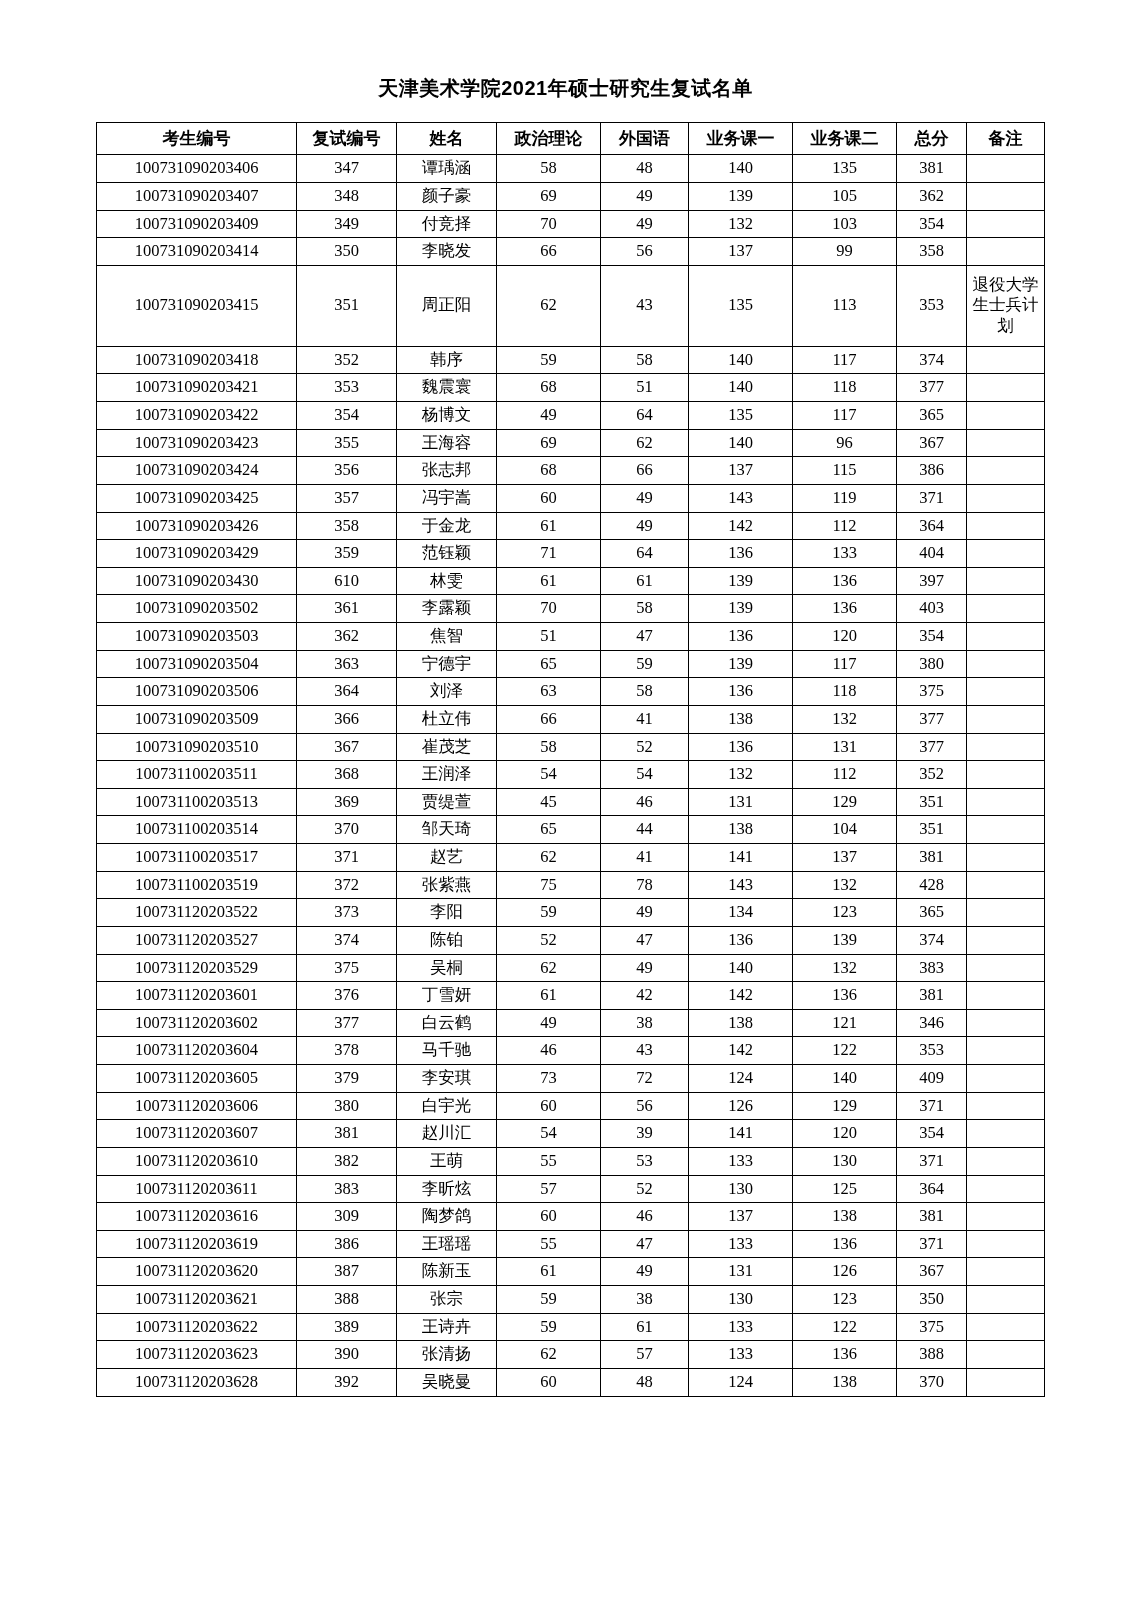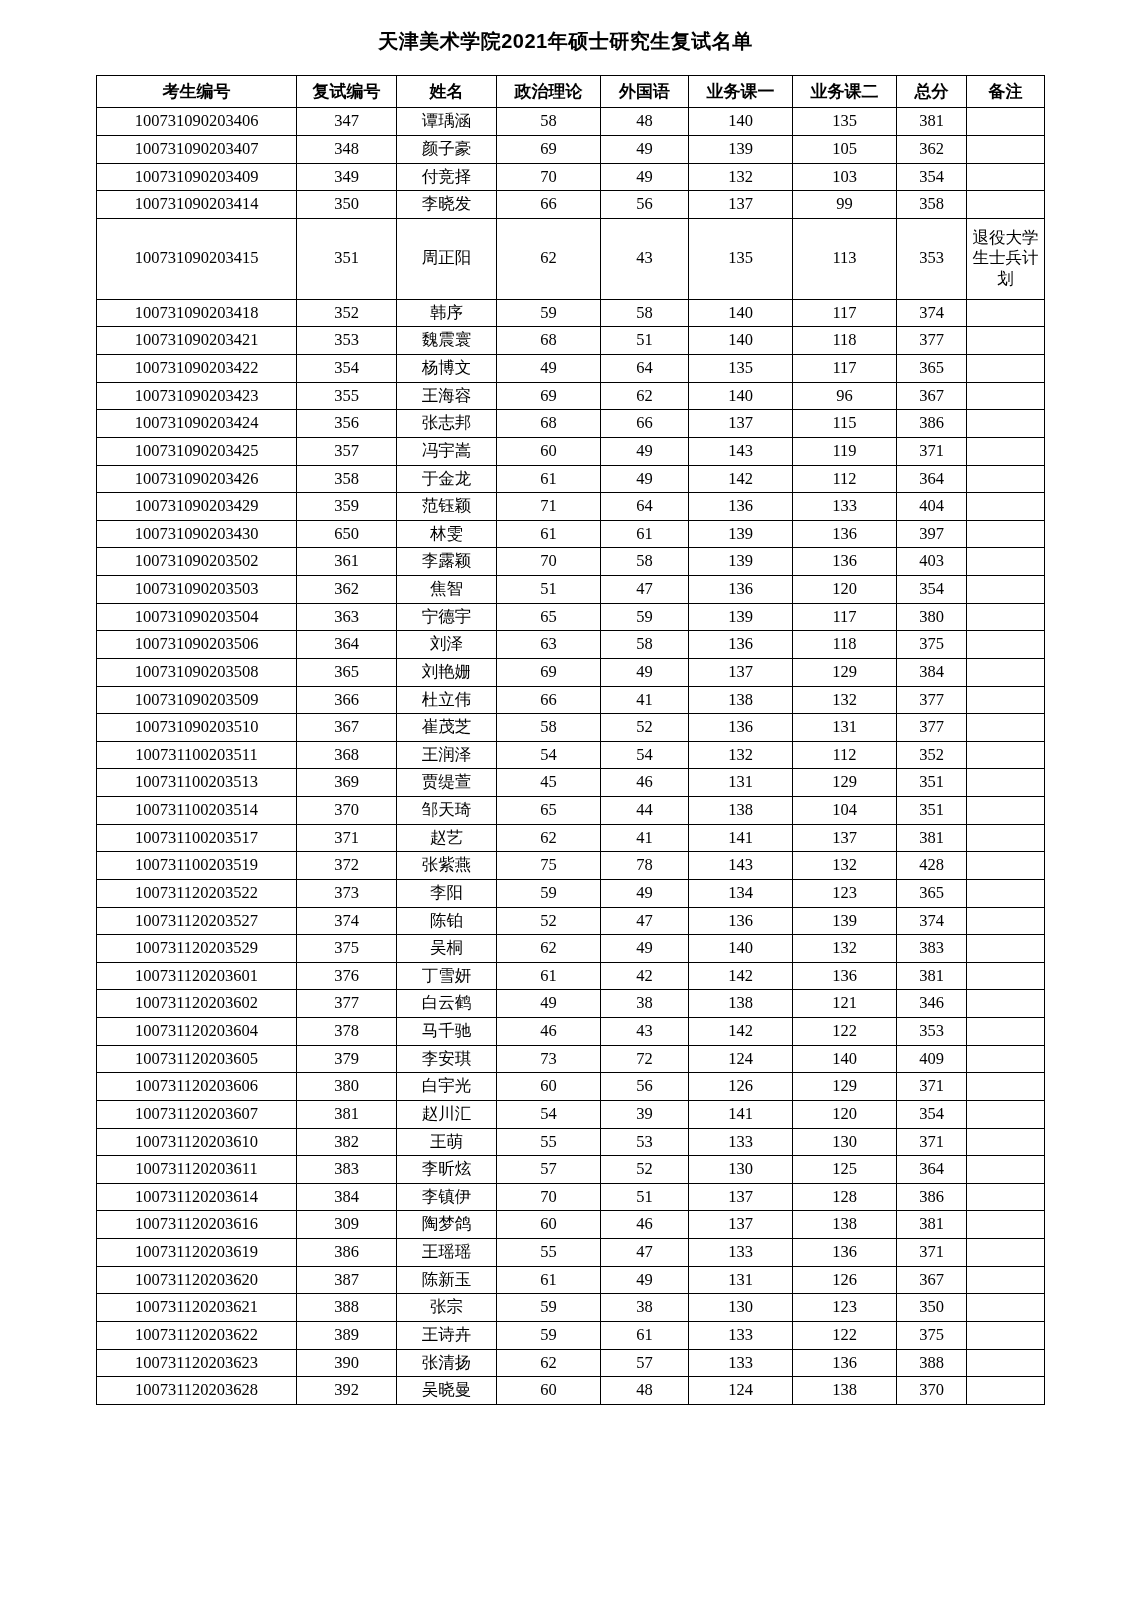--- a/index.html
+++ b/index.html
@@ -9,21 +9,21 @@
   }
   body {
     width: 1131px;
     min-height: 1600px;
     font-family: "Liberation Serif", "DejaVu Serif", serif;
     color: #000000;
   }
   .page {
     width: 1131px;
     box-sizing: border-box;
-    padding: 28px 96px 20px 96px;
+    padding: 75px 96px 20px 96px;
   }
   .doc-title {
     text-align: center;
     font-size: 20px;
     font-weight: bold;
     letter-spacing: 0.5px;
     margin: 0 0 20px 0;
     font-family: "Liberation Sans", "DejaVu Sans", sans-serif;
   }
   table.roster {
@@ -236,21 +236,21 @@
           <td>范钰颖</td>
           <td>71</td>
           <td>64</td>
           <td>136</td>
           <td>133</td>
           <td>404</td>
           <td class="note-cell"></td>
         </tr>
         <tr>
           <td>100731090203430</td>
-          <td>650</td>
+          <td>610</td>
           <td>林雯</td>
           <td>61</td>
           <td>61</td>
           <td>139</td>
           <td>136</td>
           <td>397</td>
           <td class="note-cell"></td>
         </tr>
         <tr>
           <td>100731090203502</td>
@@ -290,31 +290,20 @@
           <td>364</td>
           <td>刘泽</td>
           <td>63</td>
           <td>58</td>
           <td>136</td>
           <td>118</td>
           <td>375</td>
           <td class="note-cell"></td>
         </tr>
         <tr>
-          <td>100731090203508</td>
-          <td>365</td>
-          <td>刘艳姗</td>
-          <td>69</td>
-          <td>49</td>
-          <td>137</td>
-          <td>129</td>
-          <td>384</td>
-          <td class="note-cell"></td>
-        </tr>
-        <tr>
           <td>100731090203509</td>
           <td>366</td>
           <td>杜立伟</td>
           <td>66</td>
           <td>41</td>
           <td>138</td>
           <td>132</td>
           <td>377</td>
           <td class="note-cell"></td>
         </tr>
@@ -499,31 +488,20 @@
           <td>383</td>
           <td>李昕炫</td>
           <td>57</td>
           <td>52</td>
           <td>130</td>
           <td>125</td>
           <td>364</td>
           <td class="note-cell"></td>
         </tr>
         <tr>
-          <td>100731120203614</td>
-          <td>384</td>
-          <td>李镇伊</td>
-          <td>70</td>
-          <td>51</td>
-          <td>137</td>
-          <td>128</td>
-          <td>386</td>
-          <td class="note-cell"></td>
-        </tr>
-        <tr>
           <td>100731120203616</td>
           <td>309</td>
           <td>陶梦鸽</td>
           <td>60</td>
           <td>46</td>
           <td>137</td>
           <td>138</td>
           <td>381</td>
           <td class="note-cell"></td>
         </tr>

